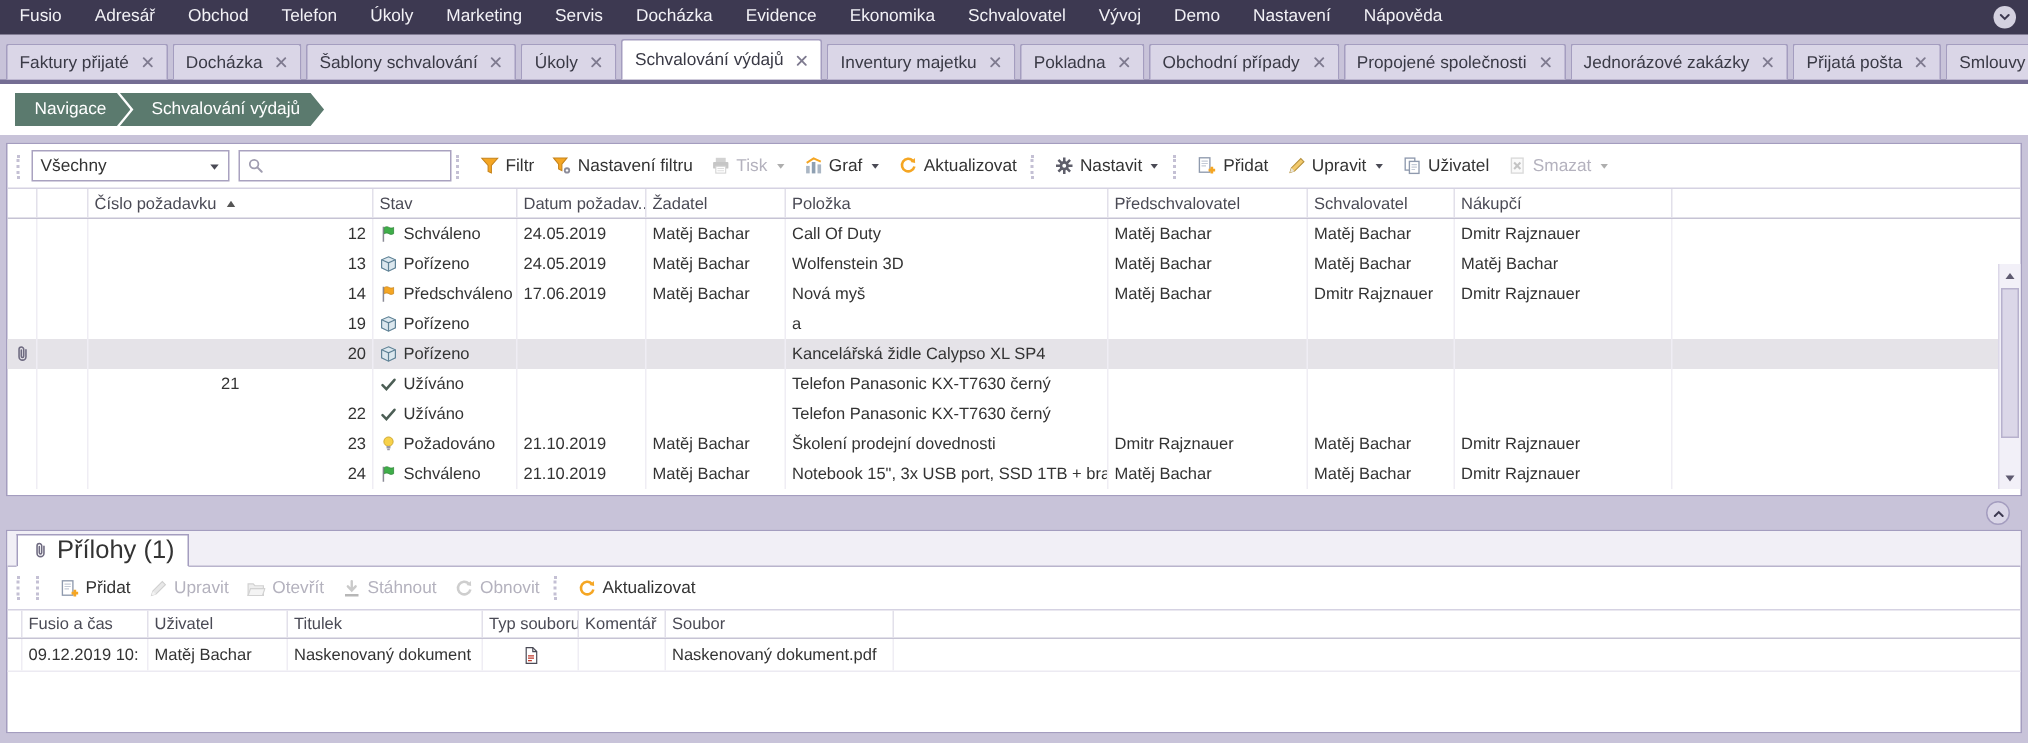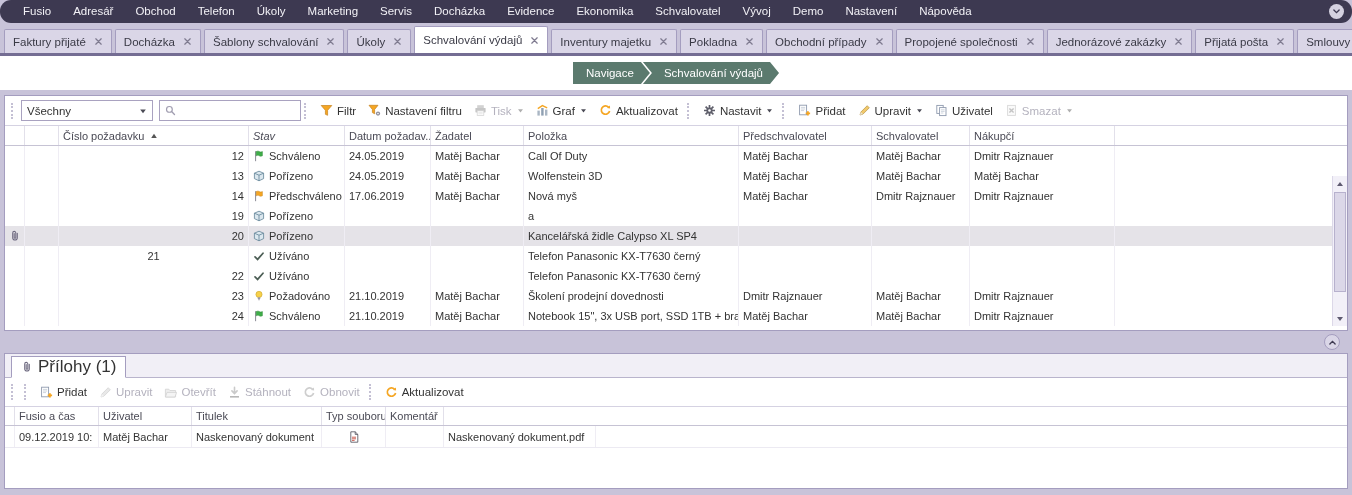--- a/index.html
+++ b/index.html
@@ -1,31 +1,31 @@
 <!DOCTYPE html>
 <html><head>
 <meta charset="utf-8">
 <style>
 *{box-sizing:border-box;margin:0;padding:0;}
 html,body{width:1352px;height:495px;}
 body{font-family:"Liberation Sans","DejaVu Sans",sans-serif;background:#c8c3d9;overflow:hidden;color:#333;}
 svg{display:block;}
 
-.menubar{height:23px;background:#3d3951;display:flex;align-items:center;padding:0 12px;position:relative;border-radius:11px;}
+.menubar{height:23px;background:#3d3951;display:flex;align-items:center;padding:0 2px;position:relative;}
 .menu-item{color:#f2f1f6;font-size:11.5px;line-height:23px;padding:0 11px;cursor:default;}
 .mb-circle{position:absolute;right:8px;top:4px;width:15px;height:15px;border-radius:50%;background:#d4d1e0;display:flex;align-items:center;justify-content:center;}
 .mb-circle svg{width:9px;height:9px;}
 
 .tabbar{height:33px;background:#c8c3d9;display:flex;align-items:flex-end;padding:3px 4px 0;gap:3px;border-bottom:3px solid #746d93;}
 .tab{height:24px;background:#dad6e7;border:1px solid #a49dbf;border-bottom:none;border-radius:2px 2px 0 0;display:flex;align-items:center;padding:0 8px;font-size:11.5px;color:#3a3a46;white-space:nowrap;cursor:default;}
 .tab.active{background:#fff;height:27px;}
 .tab-close{margin-left:8px;display:inline-flex;}
 .tab-close svg{width:9px;height:9px;}
 
-.breadcrumbbar{background:#fff;height:34px;display:flex;align-items:center;padding:0 10px;justify-content:center;}
+.breadcrumbbar{background:#fff;height:34px;display:flex;align-items:center;padding:0 10px;}
 .crumb{background:#5b7a6e;color:#fff;font-size:11.5px;height:22px;line-height:22px;padding:0 16px 0 13px;clip-path:polygon(0 0,calc(100% - 9px) 0,100% 50%,calc(100% - 9px) 100%,0 100%);cursor:default;}
 .crumb2{margin-left:-7px;padding-left:21px;clip-path:polygon(0 0,calc(100% - 9px) 0,100% 50%,calc(100% - 9px) 100%,0 100%,9px 50%);}
 
 .main-panel{position:relative;margin:5px 4px 0;height:236px;background:#fff;border:1px solid #a49dbf;}
 .toolbar{height:30px;display:flex;align-items:center;border-bottom:1px solid #d5d2e2;padding:0 3px;font-size:11.5px;color:#333;}
 .tb-handle{width:5px;height:16px;border-left:2px dotted #c4c0d4;margin:0 5px 0 3px;flex:none;}
 .view-select{width:132px;height:21px;border:1px solid #a9a2c0;display:flex;align-items:center;justify-content:space-between;padding:0 5px;background:#fff;flex:none;}
 .search-box{width:142px;height:21px;border:1px solid #a9a2c0;display:flex;align-items:center;gap:4px;padding:0 5px;margin-left:6px;background:#fff;flex:none;}
 .search-box input{border:none;outline:none;flex:1;font-size:11.5px;min-width:0;font-family:inherit;}
 .search-ic svg{width:11px;height:11px;}
@@ -355,21 +355,21 @@
         <div class="gh-cell" style="width: 20px;"></div>
         <div class="gh-cell" style="width: 34px;"></div>
         <div class="gh-cell" style="width: 190px;">
           <span class="ghl">Číslo požadavku</span>
           <span class="sorticon">
             <svg viewBox="0 0 8 8">
               <path d="M4 1.8L6.8 6H1.2z" fill="#555"></path>
             </svg>
           </span>
         </div>
-        <div class="gh-cell" style="width: 96px; font-style: italic;">
+        <div class="gh-cell" style="width: 96px;">
           <span class="ghl">Stav</span>
         </div>
         <div class="gh-cell" style="width: 86px;">
           <span class="ghl">Datum požadav...</span>
         </div>
         <div class="gh-cell" style="width: 93px;">
           <span class="ghl">Žadatel</span>
         </div>
         <div class="gh-cell" style="width: 215px;">
           <span class="ghl">Položka</span>
@@ -781,20 +781,23 @@
         </div>
         <div class="gh-cell" style="width: 130px;">
           <span class="ghl">Titulek</span>
         </div>
         <div class="gh-cell" style="width: 64px;">
           <span class="ghl">Typ souboru</span>
         </div>
         <div class="gh-cell" style="width: 58px;">
           <span class="ghl">Komentář</span>
         </div>
+        <div class="gh-cell" style="width: 152px;">
+          <span class="ghl">Soubor</span>
+        </div>
         <div class="gh-cell gh-filler"></div>
       </div>
     <div class="grid-body">
         <div class="grid-row">
           <div class="g-cell spacer10"></div>
           <div class="g-cell" style="width: 84px;">
             <span class="cv">09.12.2019 10:</span>
           </div>
           <div class="g-cell" style="width: 93px;">
             <span class="cv">Matěj Bachar</span>

